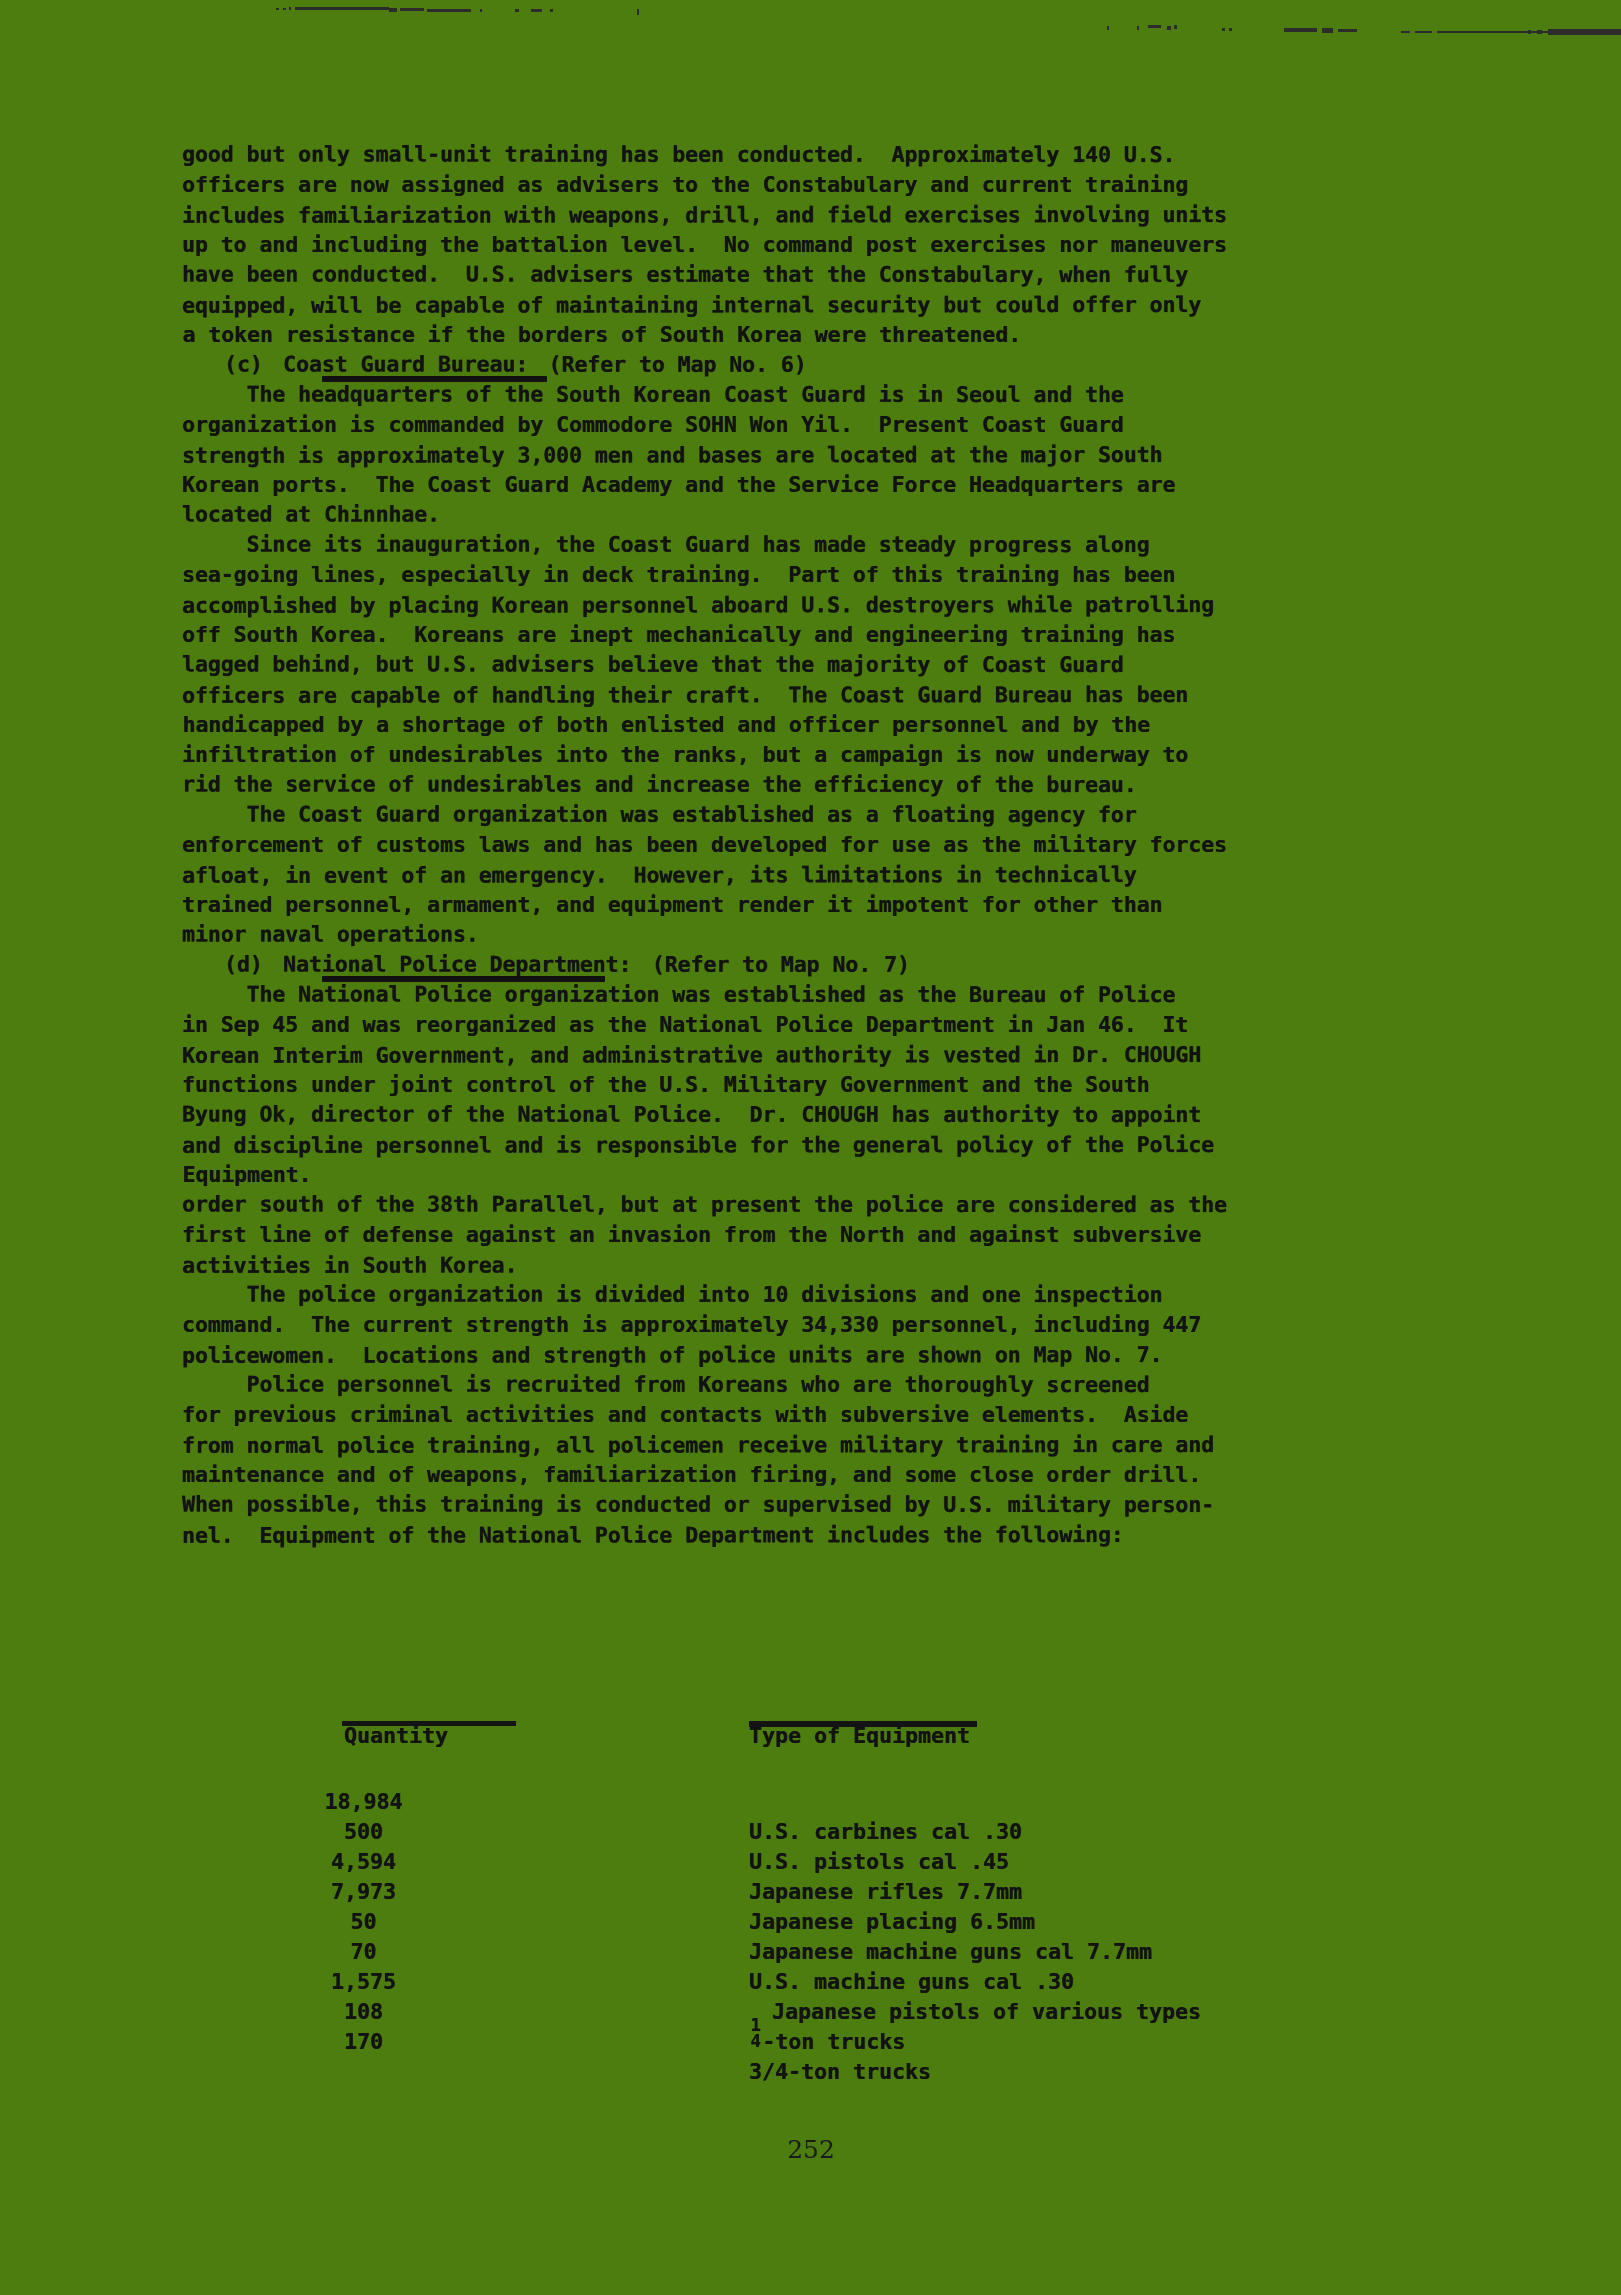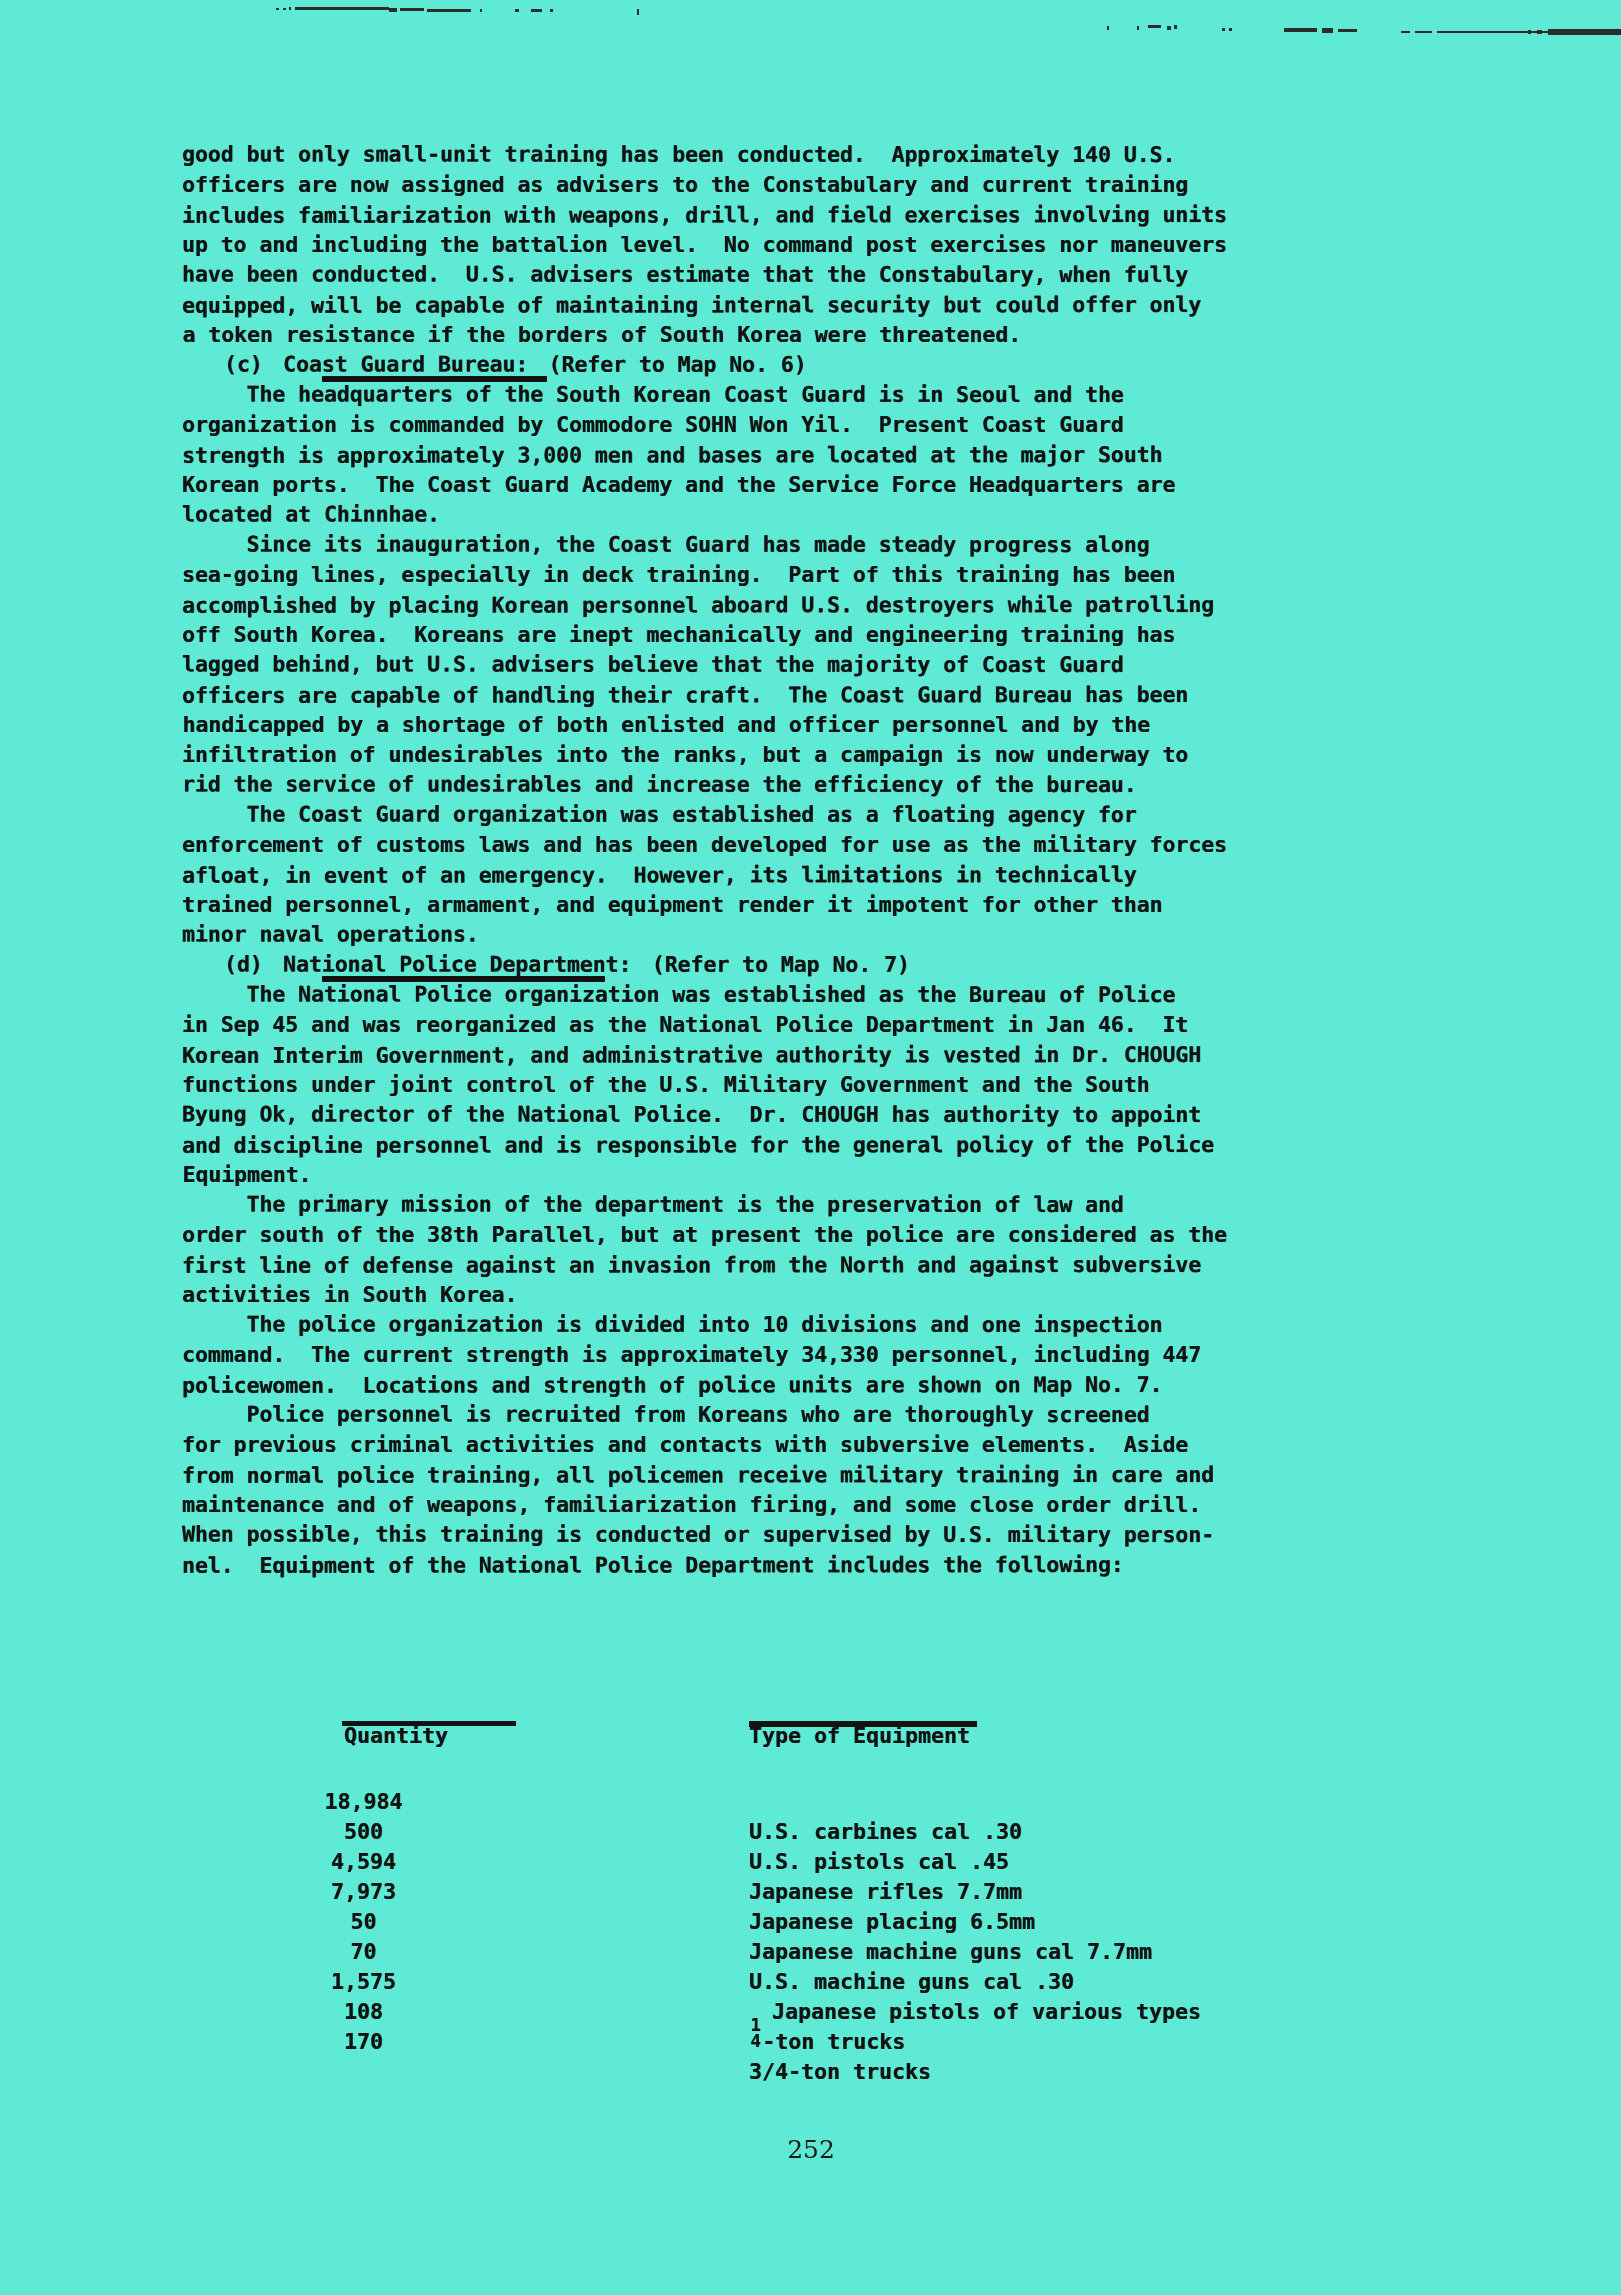--- a/index.html
+++ b/index.html
@@ -5,21 +5,21 @@
 <style>
   html, body {
     margin: 0;
     padding: 0;
     background: #ffffff;
   }
   #page {
     position: relative;
     width: 1622px;
     height: 2295px;
-    background: #5eead4;
+    background: #4d7c0f;
     overflow: hidden;
     font-family: "DejaVu Sans Mono", "Liberation Mono", monospace;
     color: #0a0a0a;
   }
 
   
   .scan-artifacts {
     position: absolute;
     top: 0; left: 0;
     width: 1622px;
@@ -220,21 +220,20 @@
       <span class="ln">     The National Police organization was established as the Bureau of Police</span>
       <span class="ln">in Sep 45 and was reorganized as the National Police Department in Jan 46.  It</span>
       <span class="ln">Korean Interim Government, and administrative authority is vested in Dr. CHOUGH</span>
       <span class="ln">functions under joint control of the U.S. Military Government and the South</span>
       <span class="ln">Byung Ok, director of the National Police.  Dr. CHOUGH has authority to appoint</span>
       <span class="ln">and discipline personnel and is responsible for the general policy of the Police</span>
       <span class="ln">Equipment.</span>
     </div>
 
     <div>
-      <span class="ln">     The primary mission of the department is the preservation of law and</span>
       <span class="ln">order south of the 38th Parallel, but at present the police are considered as the</span>
       <span class="ln">first line of defense against an invasion from the North and against subversive</span>
       <span class="ln">activities in South Korea.</span>
     </div>
 
     <div>
       <span class="ln">     The police organization is divided into 10 divisions and one inspection</span>
       <span class="ln">command.  The current strength is approximately 34,330 personnel, including 447</span>
       <span class="ln">policewomen.  Locations and strength of police units are shown on Map No. 7.</span>
     </div>

